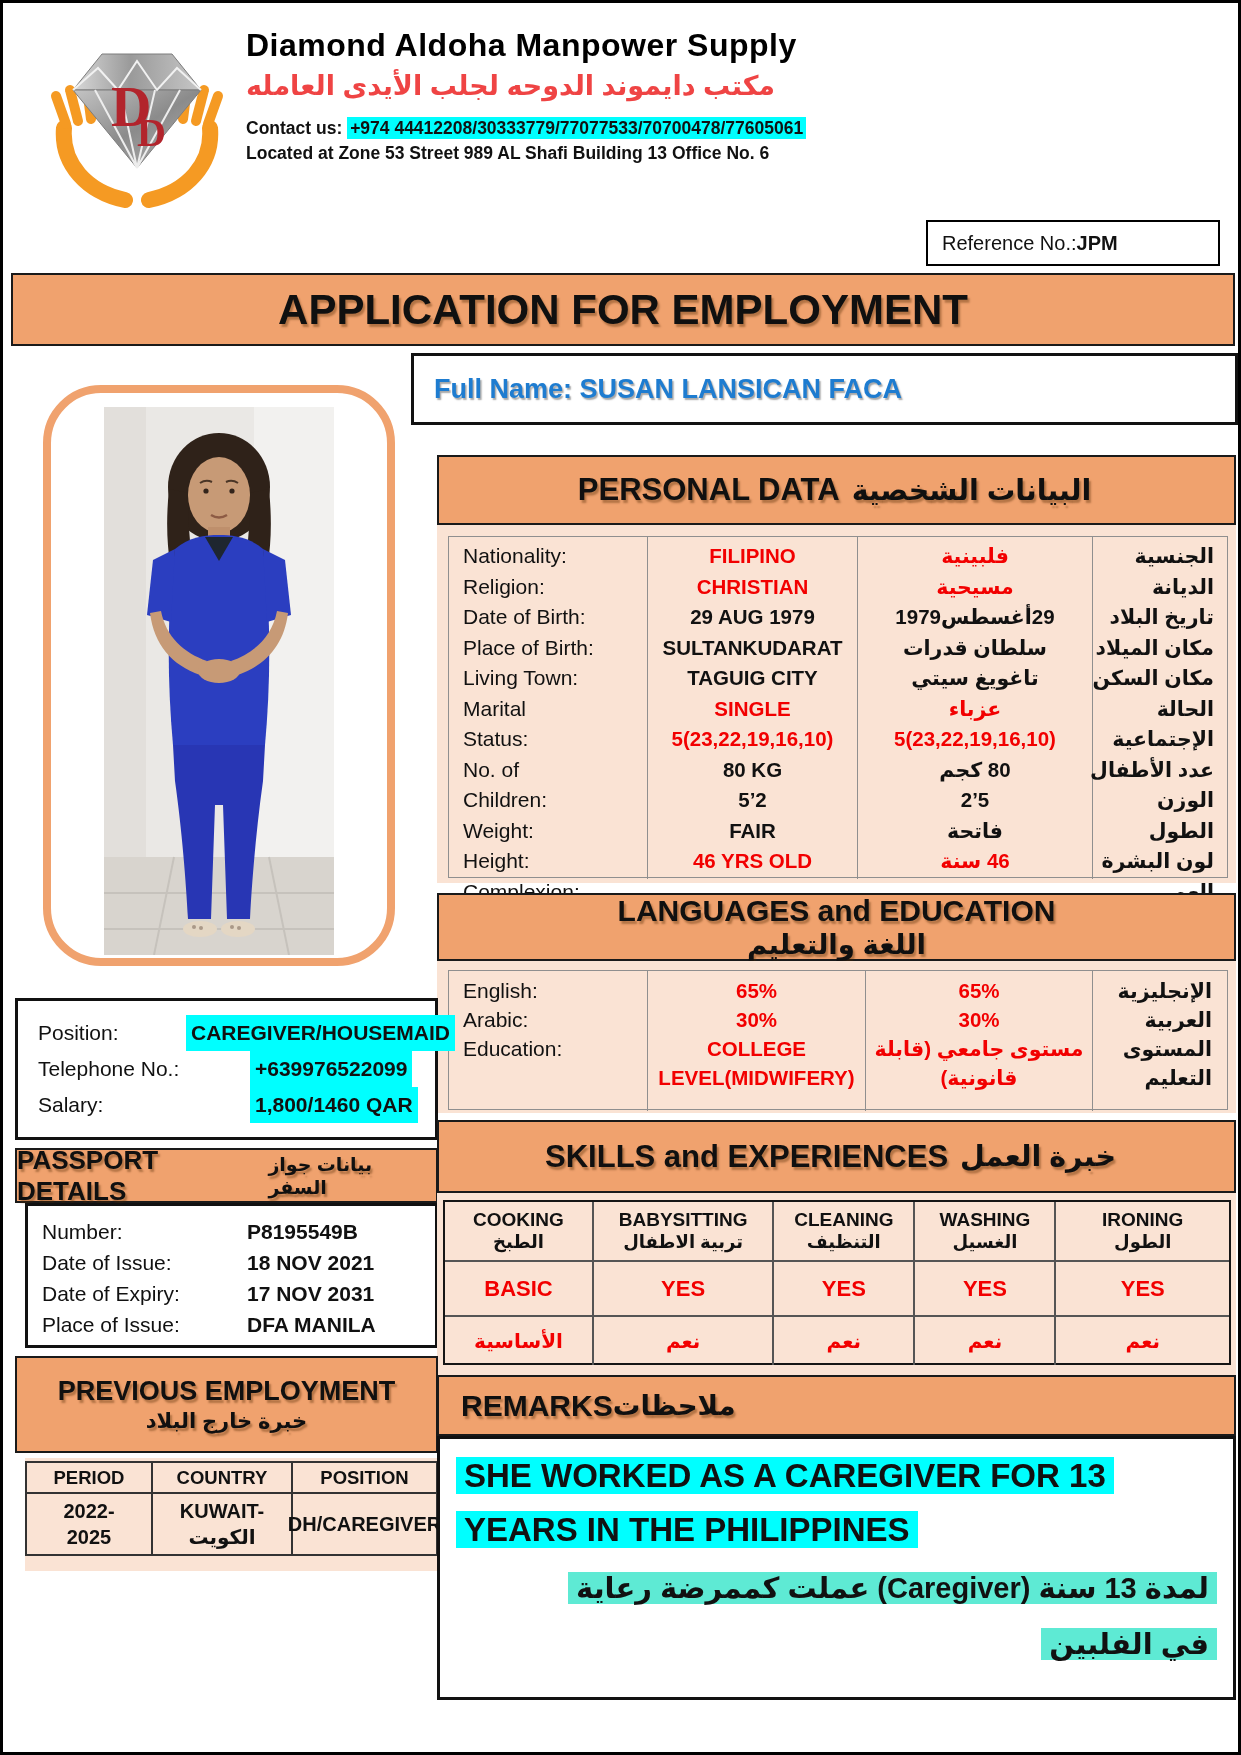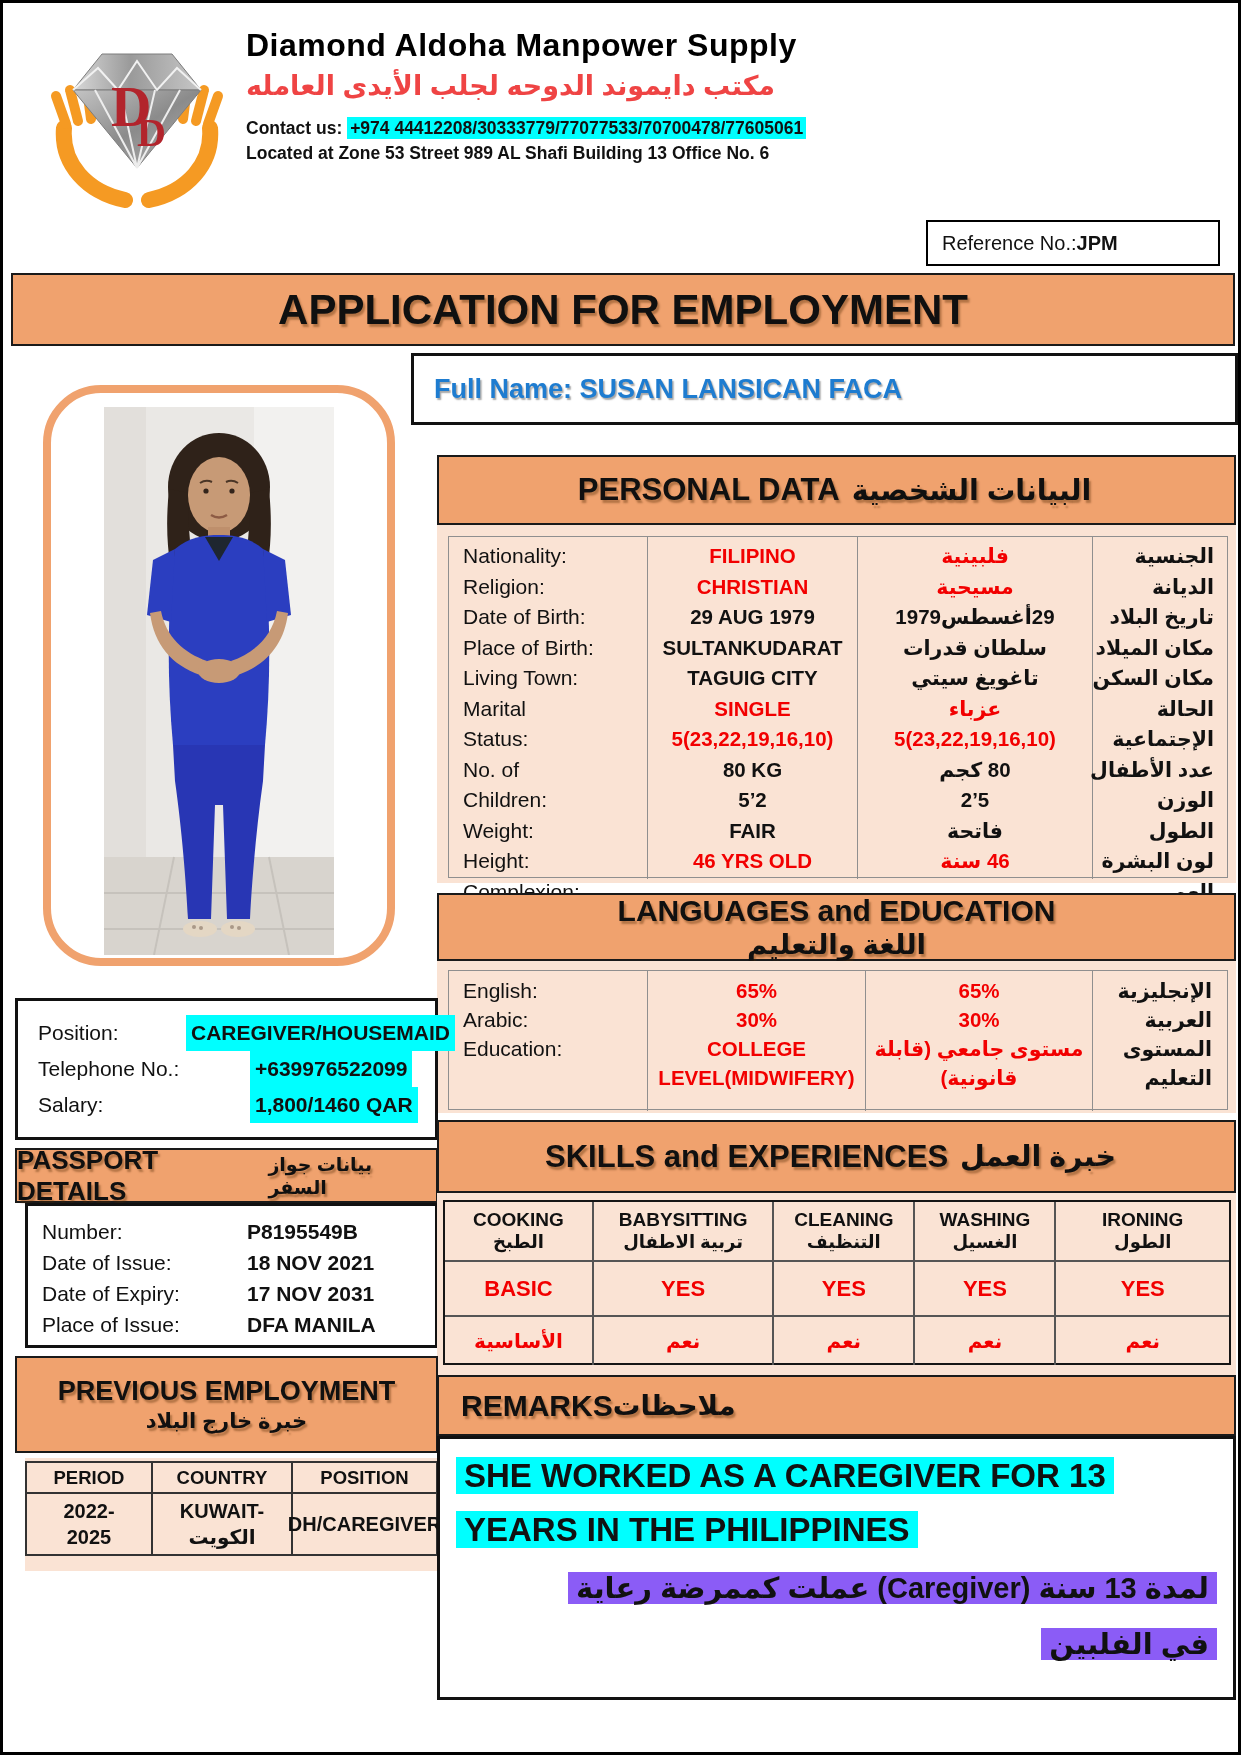--- a/index.html
+++ b/index.html
@@ -103,21 +103,21 @@
   .pv-data{height:60px;}
   .pv-data .pv-cell{font-size:20px;font-weight:700;line-height:26px;}
   .pc1{width:126px;} .pc2{width:140px;} .pc3{width:143px;}
   .wrapnarrow{display:inline-block;width:84px;}
   .wrapnarrow2{display:inline-block;width:104px;}
   
   #remarks-box{left:434px;top:1433px;width:799px;height:264px;border:3px solid #111;background:#fff;padding:8px 16px 0 16px;}
   #remarks-box .en-line{display:block;margin-top:4px;}
   #remarks-box .en-line span{background:#00FFFF;font-size:33px;font-weight:800;line-height:50px;padding:0 8px;}
   #remarks-box .ar-line{display:block;text-align:right;direction:rtl;margin-top:10px;}
-  #remarks-box .ar-line span{background:#8b5cf6;font-size:29px;font-weight:800;line-height:46px;padding:0 8px;margin-left:44px;}
+  #remarks-box .ar-line span{background:#5eead4;font-size:29px;font-weight:800;line-height:46px;padding:0 8px;margin-left:44px;}
 </style>
 </head>
 <body>
 
 <div id="page">
 
   <div class="abs" id="logo">
     <svg width="196" height="180" viewBox="0 0 196 180">
       <defs>
         <linearGradient id="gsil1" x1="0" y1="0" x2="1" y2="0">

